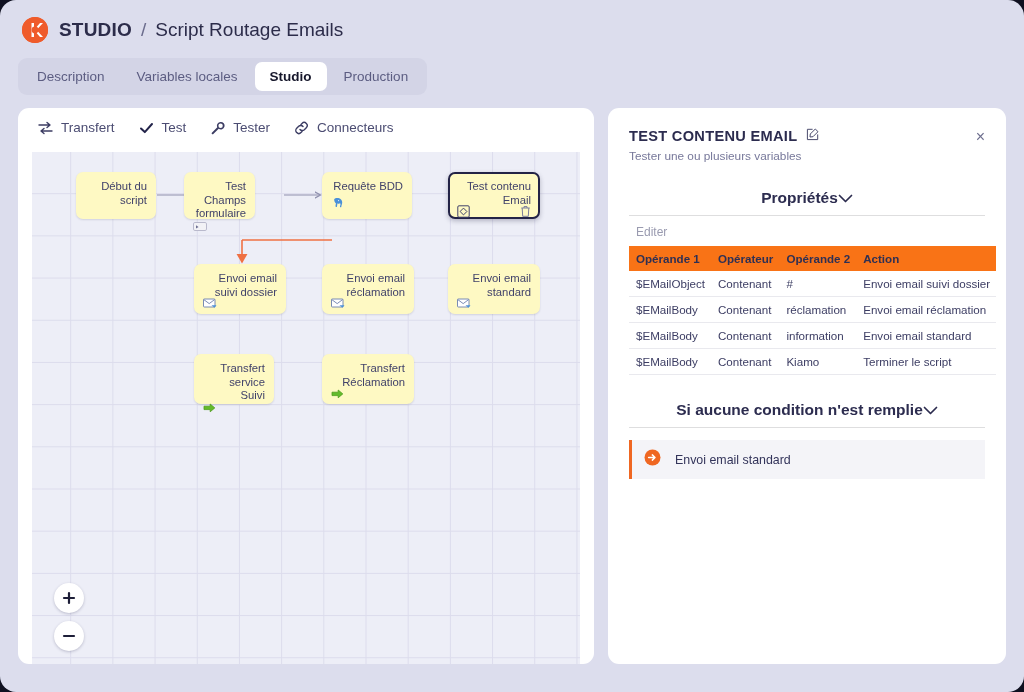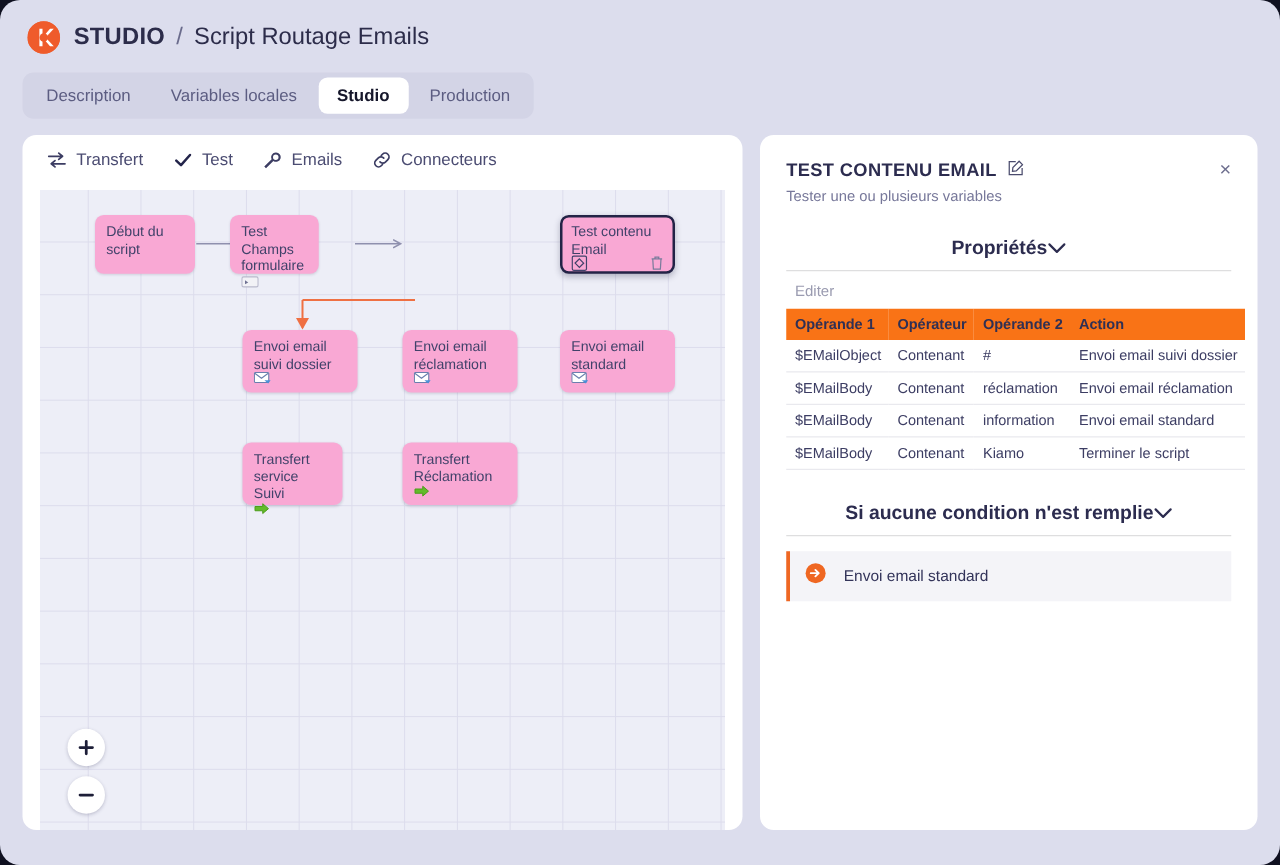--- a/index.html
+++ b/index.html
@@ -128,27 +128,28 @@
     background-image:
       linear-gradient(to right, #dcdcec 1px, transparent 1px),
       linear-gradient(to bottom, #dcdcec 1px, transparent 1px);
     background-size: 42.2px 42.2px;
     background-position: -4px -1px;
   }
   .svg-layer { position: absolute; inset: 0; }
 
   .node {
     position: absolute;
-    background: #f9a8d4;
+    background: #fef9c3;
     border-radius: 7px;
     box-shadow: 0 1px 2px rgba(40,40,80,0.14);
     padding: 8px 9px 6px 9px;
     display: flex;
     flex-direction: column;
     cursor: pointer;
+    text-align: right;
   }
   .node .n-label {
     font-size: 11.3px;
     color: #41426a;
     line-height: 13.5px;
     flex: 1 1 auto;
   }
   .node .n-foot {
     display: flex;
     align-items: flex-end;
@@ -315,21 +316,21 @@
             </svg>
           </span>
           <span>Test</span>
         </div>
         <div class="tool">
           <span>
             <svg width="15" height="14" viewBox="0 0 15 14" fill="#3c3d63">
               <path d="M10.6 1a3.7 3.7 0 0 0-3.3 5.3L1.4 12.2l1.4 1.4 5.9-5.9A3.7 3.7 0 1 0 10.6 1zm0 1.5a2.2 2.2 0 1 1 0 4.4 2.2 2.2 0 0 1 0-4.4z"></path>
             </svg>
           </span>
-          <span>Emails</span>
+          <span>Tester</span>
         </div>
         <div class="tool">
           <span>
             <svg width="15" height="14" viewBox="0 0 15 14" fill="none" stroke="#3c3d63" stroke-width="1.4" stroke-linecap="round">
               <path d="M6 8.5a3 3 0 0 0 4.3.2l2-2a3 3 0 0 0-4.3-4.3l-1 1"></path>
               <path d="M9 5.5a3 3 0 0 0-4.3-.2l-2 2a3 3 0 0 0 4.3 4.3l1-1"></path>
             </svg>
           </span>
           <span>Connecteurs</span>
         </div>
@@ -374,20 +375,31 @@
           <div class="n-foot">
             <span>
               <svg width="14" height="11" viewBox="0 0 14 11">
                 <rect x="0.5" y="1.5" width="13" height="8" rx="1.4" fill="#f2f2f6" stroke="#b9b9cc"></rect>
                 <path d="M3 4.2l2.6 1.8L3 7.4z" fill="#6f7192"></path>
               </svg>
             </span>
           </div>
         </div>
 
+        <div class="node" style="left:290px;top:20px;width:90px;height:47px;">
+          <div class="n-label">Requête BDD</div>
+          <div class="n-foot">
+            <span>
+              <svg width="14" height="12" viewBox="0 0 14 12">
+                <path d="M3 2.5C4 1 6.4.7 8.2 1.3c2 .7 3.1 2.4 3 4.3-.1 1.8-.8 2.8-.9 4.1 0 .5-.5.8-1 .6-.4-.2-.5-.7-.3-1.1.3-.8.5-1.4.5-2.2 0-.5-.5-.8-.9-.6-.6.3-1.4.4-2.2.2l-.4 2.8c-.1.5-.6.8-1 .6-.4-.1-.6-.5-.5-.9l.4-2.9c-.9-.6-1.5-1.6-1.6-2.7-.1-.5-.1-.8 0-1z" fill="#4a90d9"></path>
+                <circle cx="7.6" cy="3.6" r="0.55" fill="#ffffff"></circle>
+              </svg>
+            </span>
+          </div>
+        </div>
 
         <div class="node selected" style="left:416px;top:20px;width:92px;height:47px;">
           <div class="n-label">Test contenu Email</div>
           <div class="n-foot">
             <span>
               <svg width="13" height="13" viewBox="0 0 13 13" fill="none" stroke="#41426a" stroke-width="1">
                 <rect x="0.8" y="0.8" width="11.4" height="11.4" rx="1.2"></rect>
                 <path d="M6.5 3.1l3.4 3.4-3.4 3.4-3.4-3.4z"></path>
               </svg>
             </span>

